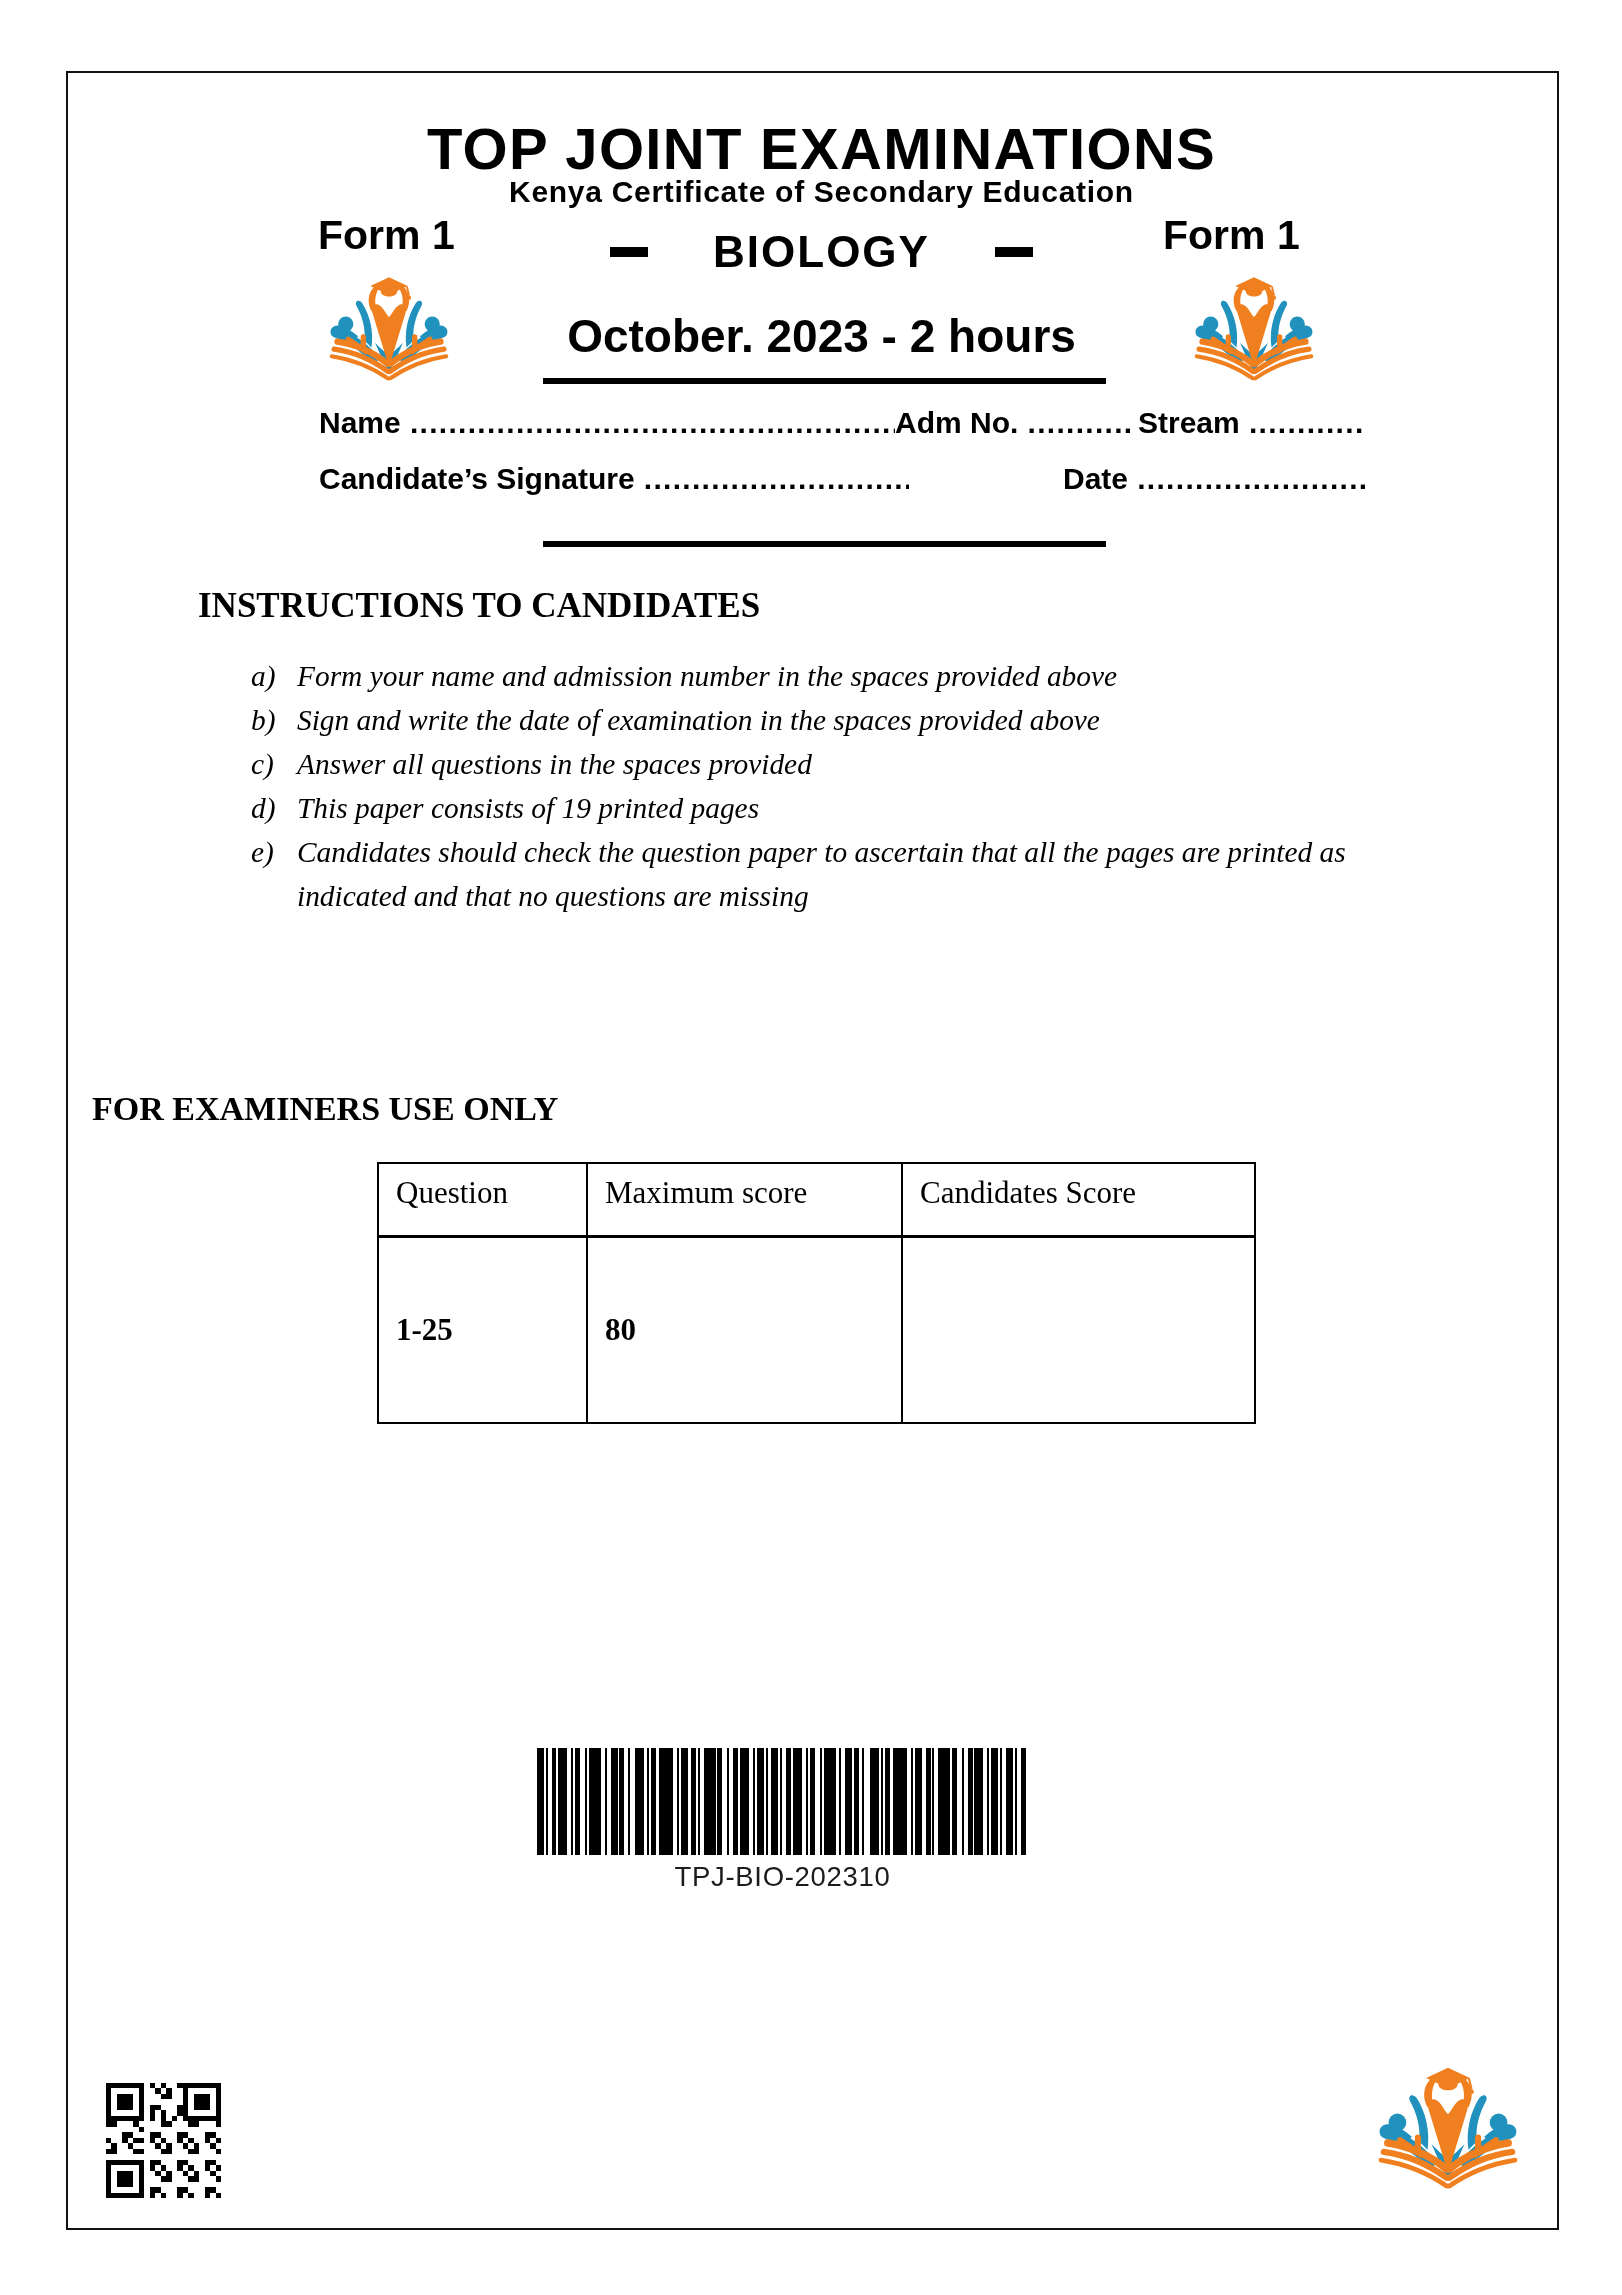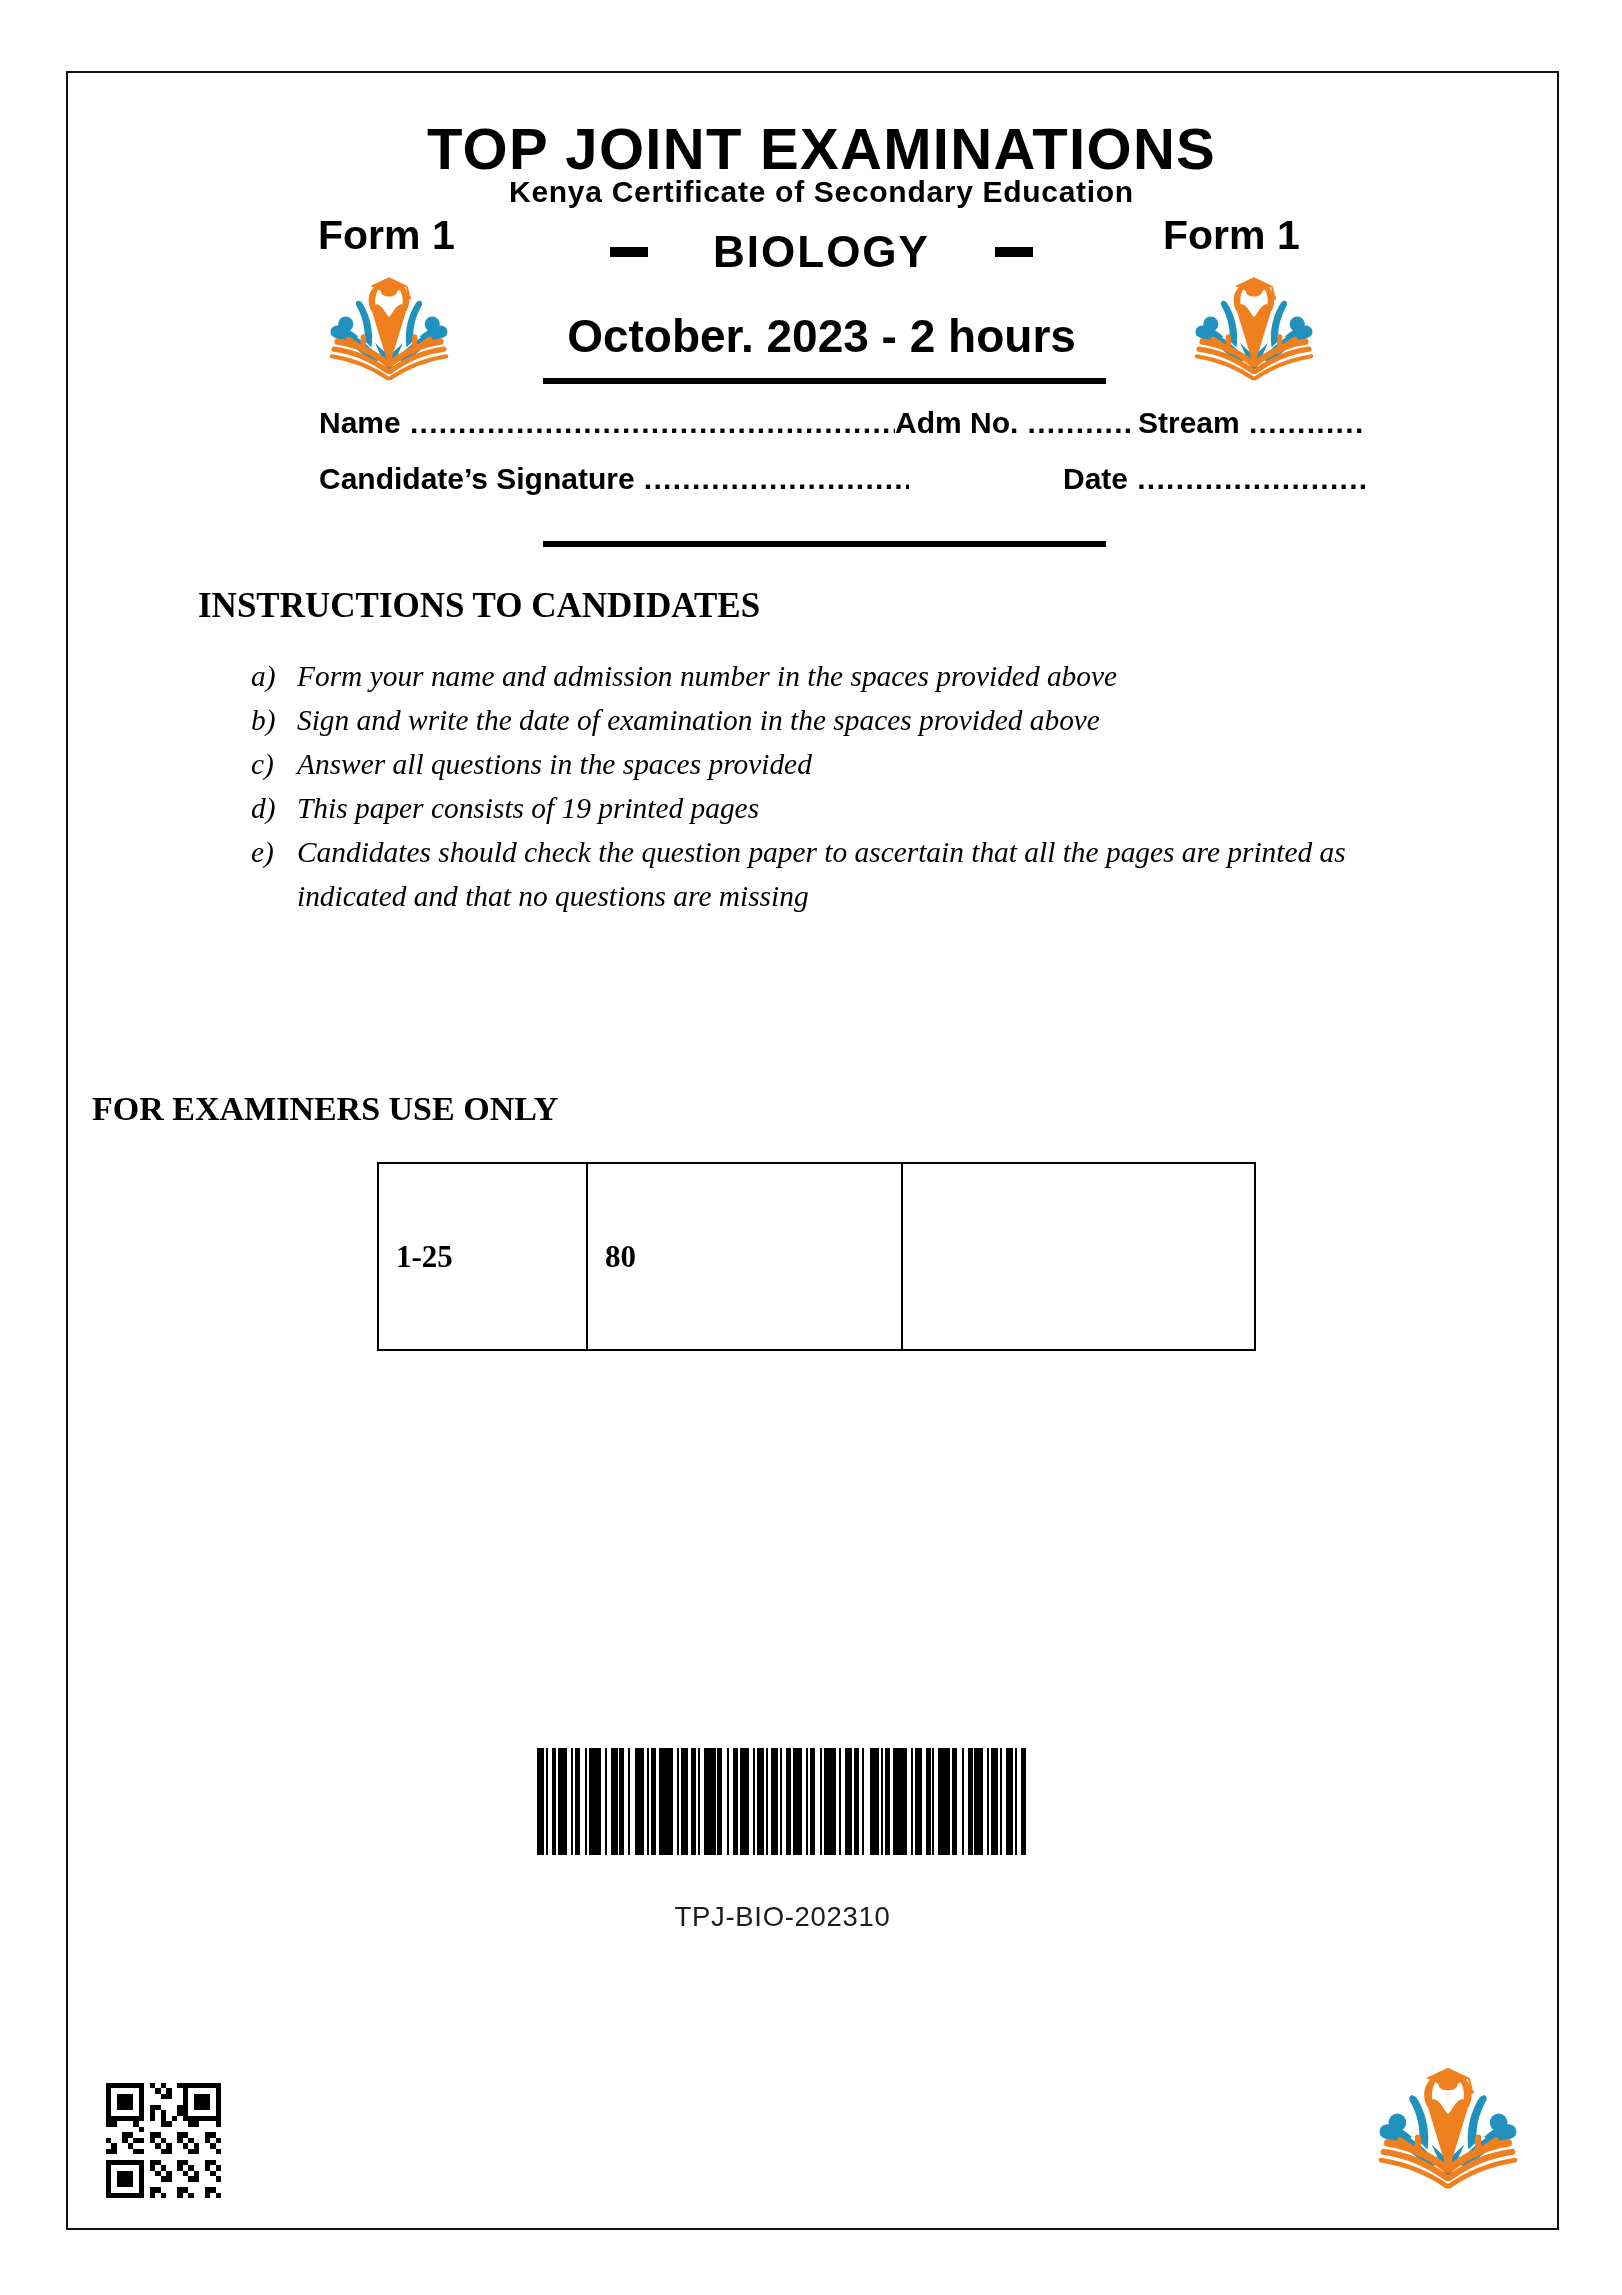--- a/index.html
+++ b/index.html
@@ -61,21 +61,21 @@
   .score-table{position:absolute;left:377px;top:1162px;width:878px;
                border-collapse:collapse;table-layout:fixed;
                font-family:"Liberation Serif",serif;font-size:31px;}
   .score-table th,.score-table td{border:2px solid #000;text-align:left;
                padding:10.5px 5.2px 10.5px 17px;font-weight:400;vertical-align:top;}
   .score-table th{height:73px;border-bottom-width:3.9px;}
   .score-table td{height:187px;vertical-align:middle;font-weight:700;}
 
   .barcode{position:absolute;left:537px;top:1748px;width:491px;height:107px;overflow:hidden;}
   .barcode-caption{position:absolute;left:537px;top:1861px;width:491px;text-align:center;
-                   font-size:27.5px;color:#1c1c1c;letter-spacing:0.7px;margin-top:40px;}
+                   font-size:27.5px;color:#1c1c1c;letter-spacing:0.7px;}
 
   .qr{position:absolute;left:106px;top:2083px;width:115px;height:115px;}
 </style>
 </head>
 <body>
 
 <svg width="0" height="0" style="position:absolute" aria-hidden="true">
   <symbol id="tj-logo" viewBox="0 0 220 190">
 
     <g fill="var(--blue)">
@@ -200,20 +200,25 @@
 
   <div class="examiners-heading">FOR EXAMINERS USE ONLY</div>
 
   <table class="score-table">
     <colgroup>
         <col style="width:209px">
         <col style="width:315px">
         <col style="width:353px">
       </colgroup>
     <tbody>
+        <tr>
+      <th>Question</th>
+      <th>Maximum score</th>
+      <th>Candidates Score</th>
+    </tr>
     <tr>
       <td>1-25</td>
       <td>80</td>
       <td></td>
     </tr>
   </tbody>
     </table>
 
   <div class="barcode">
       <div style="position:absolute;left:0px;top:0;width:7px;height:100%;background:#000"></div>

